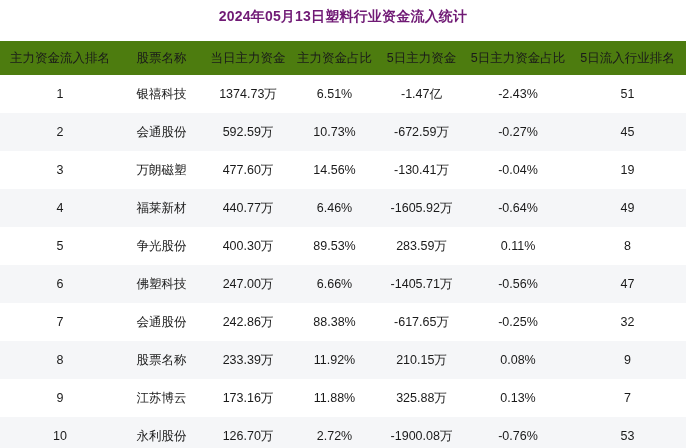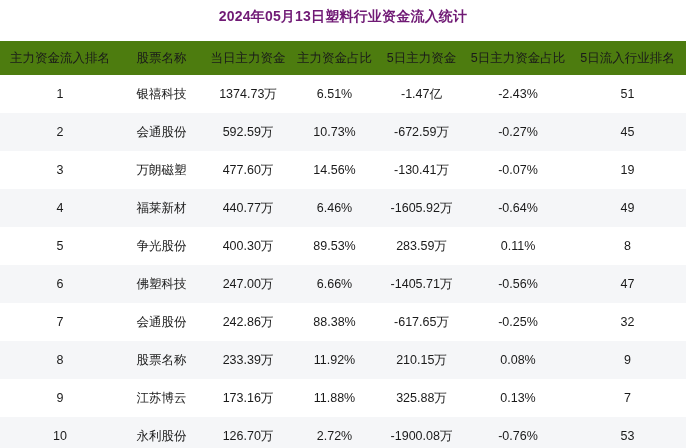--- a/index.html
+++ b/index.html
@@ -101,21 +101,21 @@
           <td>-672.59万</td>
           <td>-0.27%</td>
           <td>45</td>
         </tr>
         <tr>
           <td>3</td>
           <td>万朗磁塑</td>
           <td>477.60万</td>
           <td>14.56%</td>
           <td>-130.41万</td>
-          <td>-0.07%</td>
+          <td>-0.04%</td>
           <td>19</td>
         </tr>
         <tr>
           <td>4</td>
           <td>福莱新材</td>
           <td>440.77万</td>
           <td>6.46%</td>
           <td>-1605.92万</td>
           <td>-0.64%</td>
           <td>49</td>

